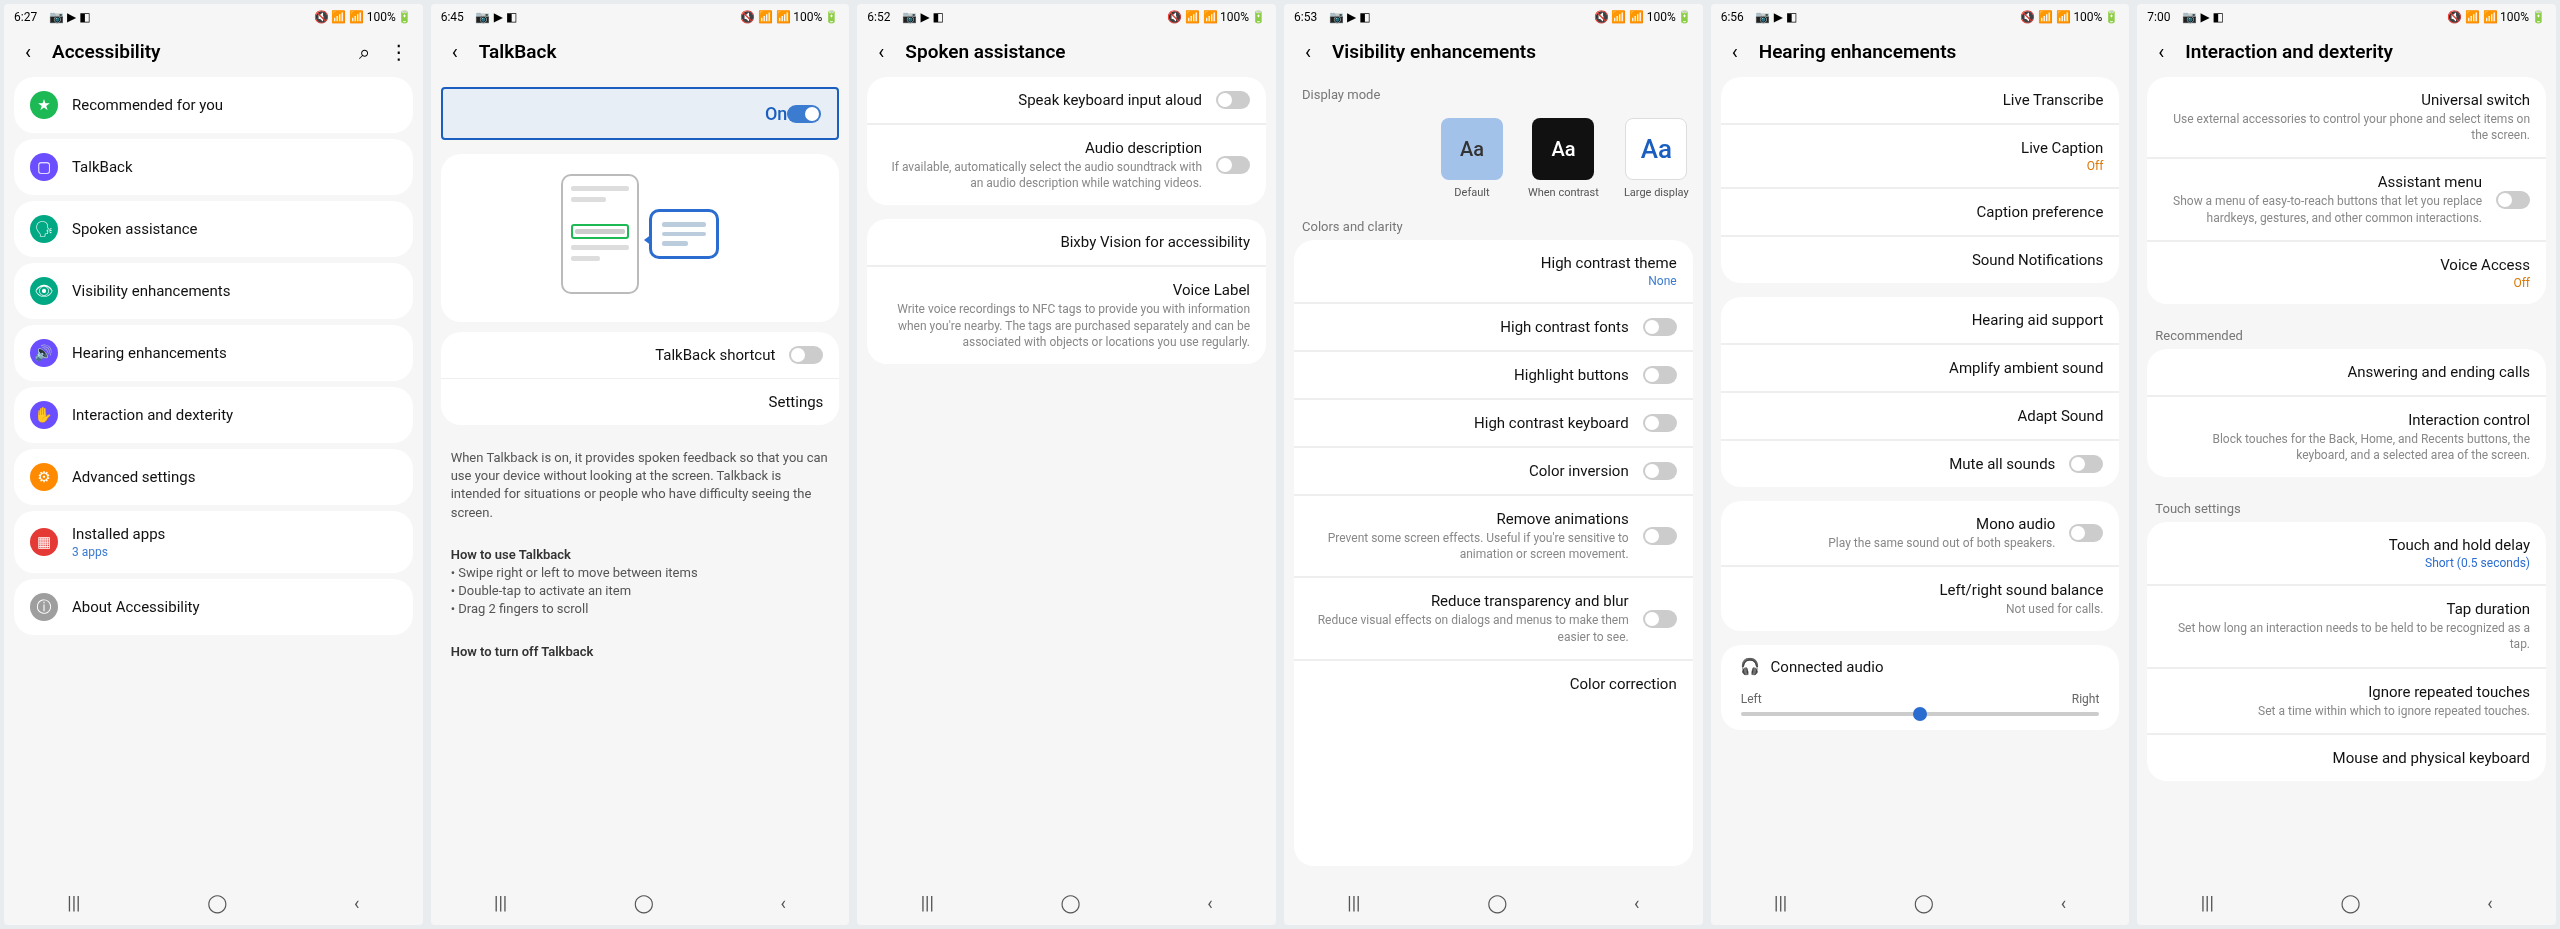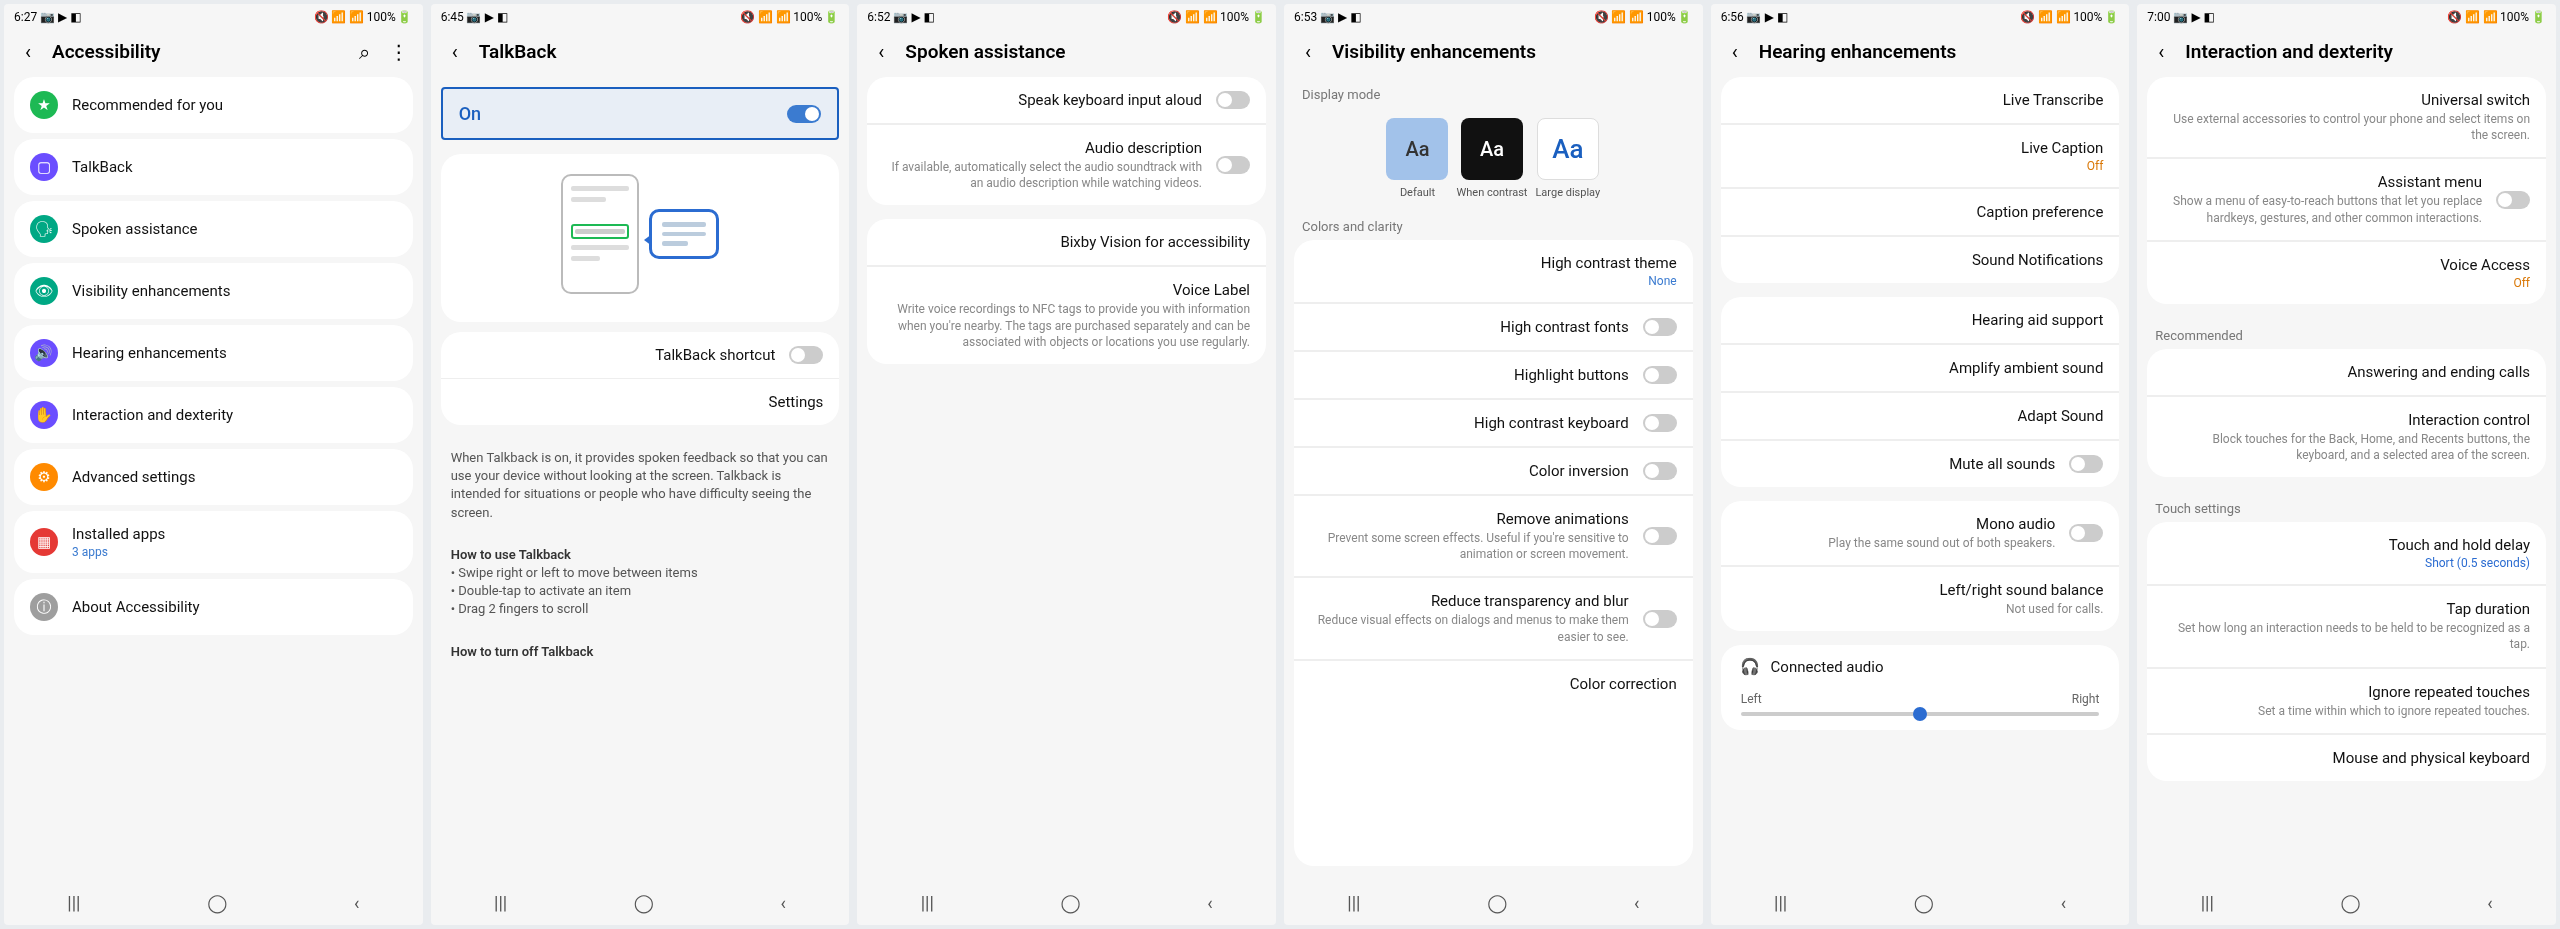--- a/index.html
+++ b/index.html
@@ -21,21 +21,21 @@
     overflow: hidden;
     min-width: 0;
   }
   .status-bar {
     display: flex;
     justify-content: space-between;
     padding: 6px 10px;
     font-size: 12px;
     color: #000;
   }
-  .status-left { display: flex; gap: 3px; align-items: center; }
+  .status-left { display: flex; gap: 12px; align-items: center; }
   .status-right { display: flex; gap: 2px; align-items: center; }
   .header {
     display: flex;
     align-items: center;
     padding: 10px 14px 14px;
     gap: 14px;
   }
   .header h1 { font-size: 19px; font-weight: 600; flex: 1; }
   .back-icon, .search-icon, .more-icon { width: 20px; height: 20px; display: inline-flex; align-items: center; justify-content: center; font-size: 20px; }
   .content { flex: 1; overflow: hidden; display: flex; flex-direction: column; }
@@ -72,36 +72,36 @@
     content:""; position:absolute; width:14px;height:14px;border-radius:50%;background:#fff;top:2px;left:2px;
   }
   .toggle.on { background:#3b7bd0; }
   .toggle.on::after { left:auto; right:2px; }
   .master-toggle {
     margin: 10px;
     border: 2px solid #1a5fbf;
     border-radius: 4px;
     background: #e8eef6;
     padding: 14px 16px;
-    display: flex; align-items: center; justify-content: space-between;
+    display: flex; align-items: center; justify-content: flex-end;
   }
   .master-toggle .label { font-size: 18px; color: #1a5fbf; font-weight: 500; }
   .section-header { font-size: 13px; color: #777; padding: 10px 18px 6px; }
   .card {
     background: #fff;
     border-radius: 20px;
     margin: 0 10px 14px;
     text-align: right;
   }
   .card .list-item { margin: 0; border-radius: 0; background: transparent; }
   .card .list-item + .list-item { border-top: 1px solid #eee; }
   .note { padding: 10px 20px; font-size: 13px; color: #555; line-height: 1.4; }
   .note-title { font-weight: 600; margin-top: 24px; color:#333; }
   .bullets { padding-left: 0; list-style: none; }
-  .display-modes { display:flex; gap:8px; padding: 10px 14px; justify-content:center; }
+  .display-modes { display:flex; gap:25px; padding: 10px 14px; justify-content:flex-end; }
   .mode-box { text-align:center; }
   .mode-swatch {
     width: 62px; height: 62px; border-radius: 8px;
     display:flex; align-items:center; justify-content:center; font-size:20px; font-weight:500;
     margin: 0 auto 6px;
   }
   .sw-default { background:#a2c2ea; color:#333; }
   .sw-contrast { background:#111; color:#fff; }
   .sw-large { background:#fff; color:#1a5fbf; border:1px solid #ddd; font-size:26px; }
   .mode-label { font-size: 11px; color:#555; }

